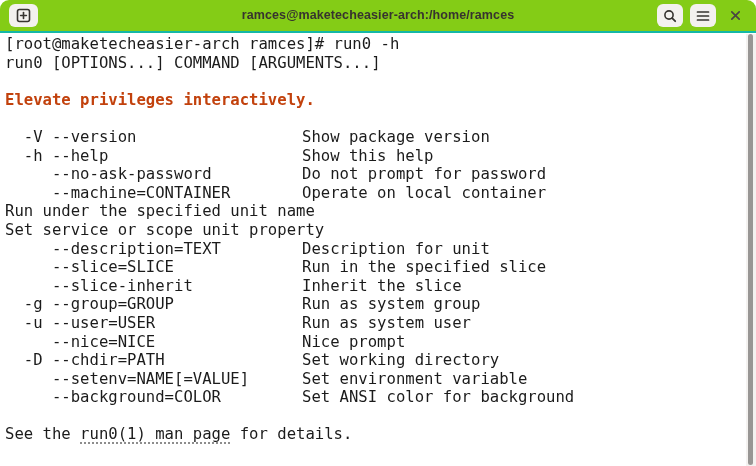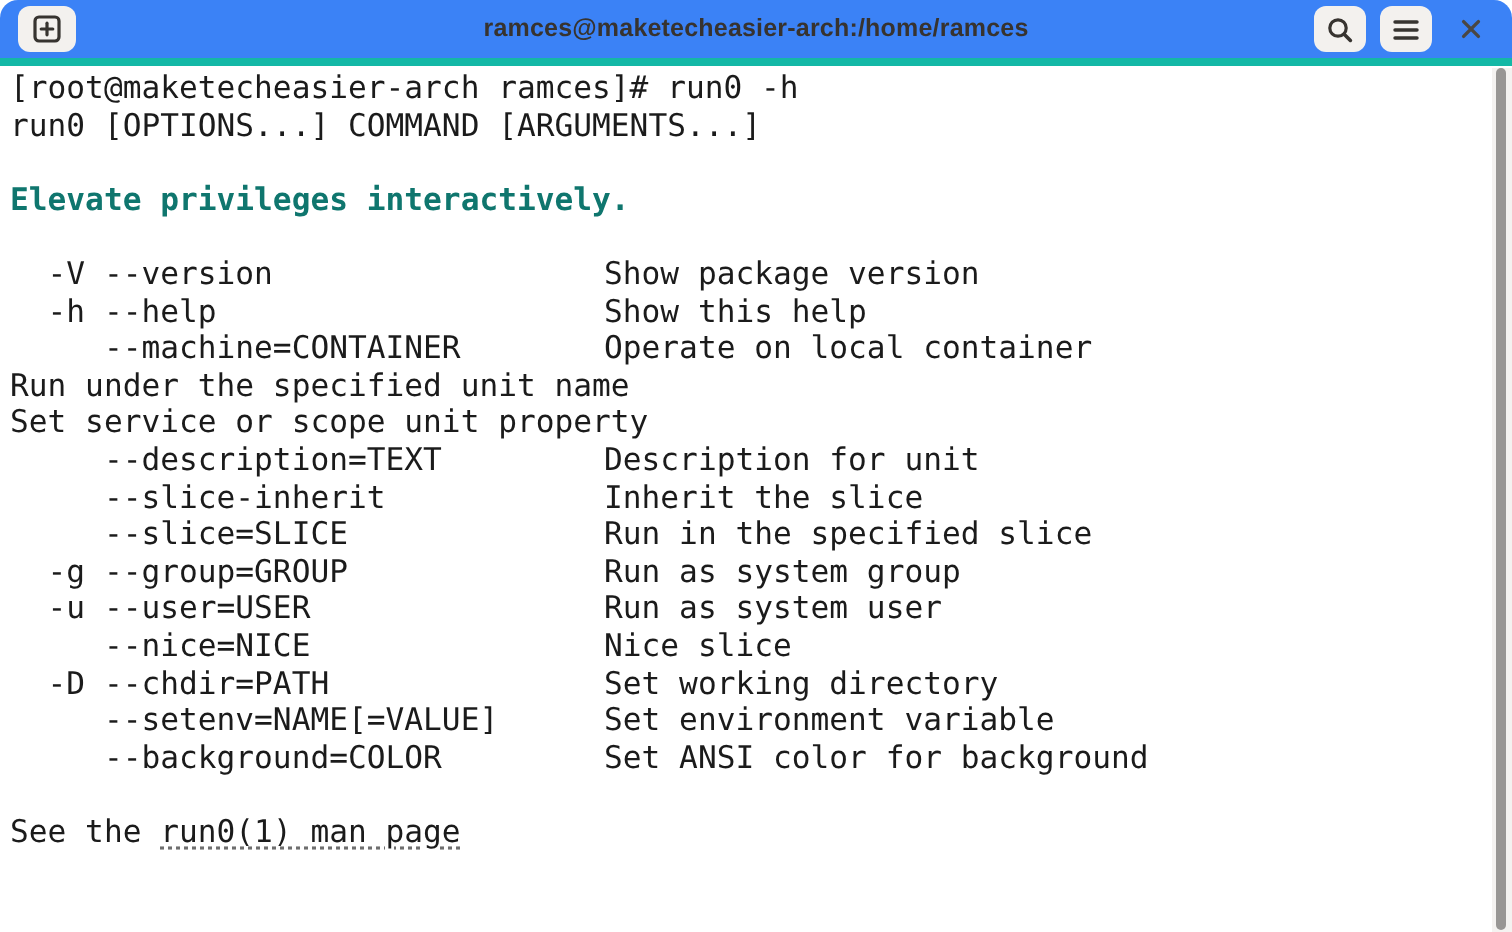--- a/index.html
+++ b/index.html
@@ -11,22 +11,22 @@
     width: 756px; height: 466px;
     background: #ffffff;
     border-radius: 9px 9px 0 0;
     overflow: hidden;
   }
 
   
   .headerbar {
     position: relative;
     height: 33px;
-    background: #3b82f6;
-    border-bottom: 4px solid #14b8a6;
+    background: #84cc16;
+    border-bottom: 2px solid #14b8a6;
     display: flex;
     align-items: center;
     justify-content: space-between;
     padding: 0 9px;
   }
   .hb-left, .hb-right { display: flex; align-items: center; gap: 7px; z-index: 2; }
   .hb-title {
     position: absolute;
     left: 0; right: 0; top: 0; bottom: 1px;
     display: flex; align-items: center; justify-content: center;
@@ -61,21 +61,21 @@
     color: #1b1b1b;
     cursor: text;
   }
   .tline {
     height: 18.6px;
     line-height: 18.6px;
     white-space: pre;
     display: flex;
   }
   .tline span { white-space: pre; }
-  .tline.bold { font-weight: 700; color: #0f766e; }
+  .tline.bold { font-weight: 700; color: #c2410c; }
   .flags { width: 297px; flex: none; }
   .manlink {
     text-decoration: underline;
     text-decoration-style: dotted;
     text-decoration-color: #6e6e6e;
     text-underline-offset: 3px;
     cursor: pointer;
   }
 
   
@@ -145,34 +145,35 @@
 
   <div class="terminal">
     <div class="tline"><span>[root@maketecheasier-arch ramces]# run0 -h</span></div>
     <div class="tline"><span>run0 [OPTIONS...] COMMAND [ARGUMENTS...]</span></div>
     <div class="tline"></div>
     <div class="tline bold"><span>Elevate privileges interactively.</span></div>
     <div class="tline"></div>
 
     <div class="tline"><span class="flags">  -V --version</span><span class="desc">Show package version</span></div>
     <div class="tline"><span class="flags">  -h --help</span><span class="desc">Show this help</span></div>
+    <div class="tline"><span class="flags">     --no-ask-password</span><span class="desc">Do not prompt for password</span></div>
     <div class="tline"><span class="flags">     --machine=CONTAINER</span><span class="desc">Operate on local container</span></div>
     <div class="tline"><span class="desc">Run under the specified unit name</span></div>
     <div class="tline"><span class="desc">Set service or scope unit property</span></div>
     <div class="tline"><span class="flags">     --description=TEXT</span><span class="desc">Description for unit</span></div>
+    <div class="tline"><span class="flags">     --slice=SLICE</span><span class="desc">Run in the specified slice</span></div>
     <div class="tline"><span class="flags">     --slice-inherit</span><span class="desc">Inherit the slice</span></div>
-    <div class="tline"><span class="flags">     --slice=SLICE</span><span class="desc">Run in the specified slice</span></div>
     <div class="tline"><span class="flags">  -g --group=GROUP</span><span class="desc">Run as system group</span></div>
     <div class="tline"><span class="flags">  -u --user=USER</span><span class="desc">Run as system user</span></div>
-    <div class="tline"><span class="flags">     --nice=NICE</span><span class="desc">Nice slice</span></div>
+    <div class="tline"><span class="flags">     --nice=NICE</span><span class="desc">Nice prompt</span></div>
     <div class="tline"><span class="flags">  -D --chdir=PATH</span><span class="desc">Set working directory</span></div>
     <div class="tline"><span class="flags">     --setenv=NAME[=VALUE]</span><span class="desc">Set environment variable</span></div>
     <div class="tline"><span class="flags">     --background=COLOR</span><span class="desc">Set ANSI color for background</span></div>
 
     <div class="tline"></div>
-    <div class="tline"><span>See the </span><span class="manlink">run0(1) man page</span></div>
+    <div class="tline"><span>See the </span><span class="manlink">run0(1) man page</span><span> for details.</span></div>
   </div>
 
   <div class="scrollbar-track">
     <div class="scrollbar-thumb"></div>
   </div>
 
 </div>
 
 </body></html>

